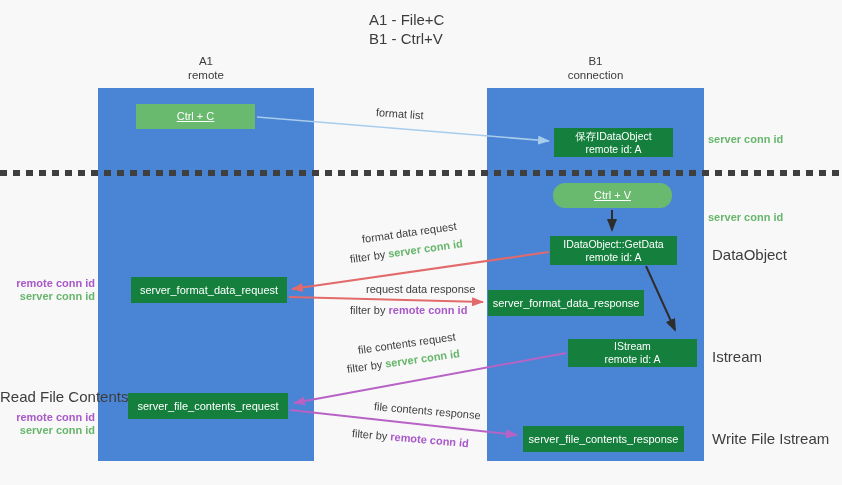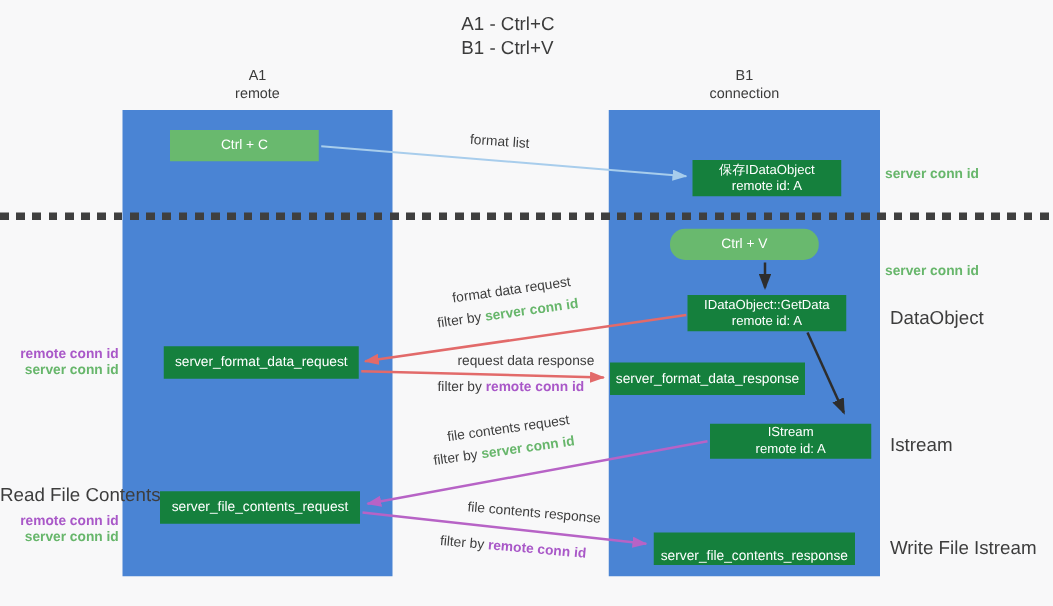--- a/index.html
+++ b/index.html
@@ -15,39 +15,39 @@
   .lane-header{top:54px;text-align:center;font-size:11.5px;line-height:14px;color:#3b3b3b;}
   .dotted{
     left:0;top:170px;width:842px;height:6px;z-index:6;
     background-image:repeating-linear-gradient(90deg,#3f3f3f 0,#3f3f3f 7px,transparent 7px,transparent 13px);
   }
   .node{
     z-index:4;color:#fff;display:flex;flex-direction:column;
     align-items:center;justify-content:center;text-align:center;
     font-size:11px;line-height:13px;white-space:nowrap;
   }
-  .node.green{background:#69b96e;}
+  .node.green{background:#69b96e;text-decoration:underline;}
   .node.orange{background:#15803d;}
   .node .l2{font-size:10.5px;}
   .arrows{left:0;top:0;z-index:5;pointer-events:none;}
   .alabel{font-size:11px;color:#3d3d3d;white-space:nowrap;z-index:6;transform-origin:left center;}
   .side{font-size:15px;white-space:nowrap;z-index:6;}
   .side.bold{font-weight:bold;font-size:11px;}
   .green-t{color:#67b66b;}
   .purple-t{color:#a958c8;}
   .leftcol{left:0;width:95px;text-align:right;}
   .k{font-weight:bold;}
 </style>
 </head>
 <body>
 
 <div class="canvas">
 
   <div class="abs title">
-    <div>A1 - Ctrl+C</div>
+    <div>A1 - File+C</div>
     <div>B1 - Ctrl+V</div>
   </div>
 
   <div class="abs lane-header" style="left:98px;width:216px;">
     <div>A1</div>
     <div>remote</div>
   </div>
   <div class="abs lane-header" style="left:487px;width:217px;">
     <div>B1</div>
     <div>connection</div>
@@ -84,21 +84,21 @@
 
   <div class="abs node green" style="left:136px;top:104px;width:119px;height:25px;">
     <div>Ctrl + C</div>
   </div>
 
   <div class="abs node orange" style="left:554px;top:128px;width:119px;height:29px;">
     <div class="l2">保存IDataObject</div>
     <div class="l2">remote id: A</div>
   </div>
 
-  <div class="abs node green" style="left:536px;top:183px;width:119px;height:25px;border-radius:12px;">
+  <div class="abs node green" style="left:553px;top:183px;width:119px;height:25px;border-radius:12px;">
     <div>Ctrl + V</div>
   </div>
 
   <div class="abs node orange" style="left:550px;top:236px;width:127px;height:29px;">
     <div class="l2">IDataObject::GetData</div>
     <div class="l2">remote id: A</div>
   </div>
 
   <div class="abs node orange" style="left:131px;top:277px;width:156px;height:26px;">
     <div>server_format_data_request</div>
@@ -110,21 +110,21 @@
 
   <div class="abs node orange" style="left:568px;top:339px;width:129px;height:28px;">
     <div class="l2">IStream</div>
     <div class="l2">remote id: A</div>
   </div>
 
   <div class="abs node orange" style="left:128px;top:393px;width:160px;height:26px;">
     <div>server_file_contents_request</div>
   </div>
 
-  <div class="abs node orange" style="left:523px;top:426px;width:161px;height:26px;justify-content:flex-end;">
+  <div class="abs node orange" style="left:523px;top:426px;width:161px;height:26px;">
     <div>server_file_contents_response</div>
   </div>
 
   <div class="abs alabel" style="left:376px;top:106px;transform:rotate(4deg);">format list</div>
 
   <div class="abs alabel" style="left:362px;top:233px;transform:rotate(-8deg);">format data request</div>
   <div class="abs alabel" style="left:350px;top:253px;transform:rotate(-8deg);">
     <span>filter by </span><span class="k green-t">server conn id</span>
   </div>
 

